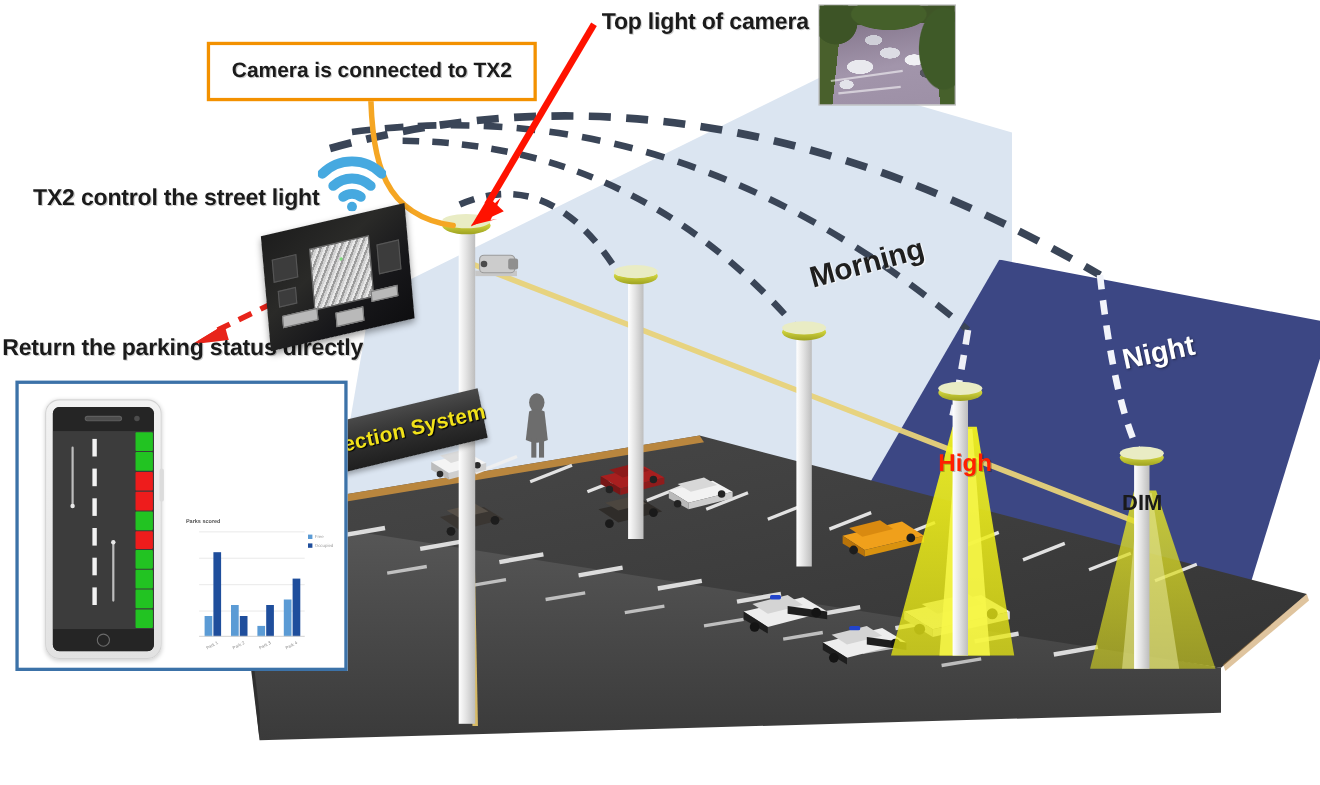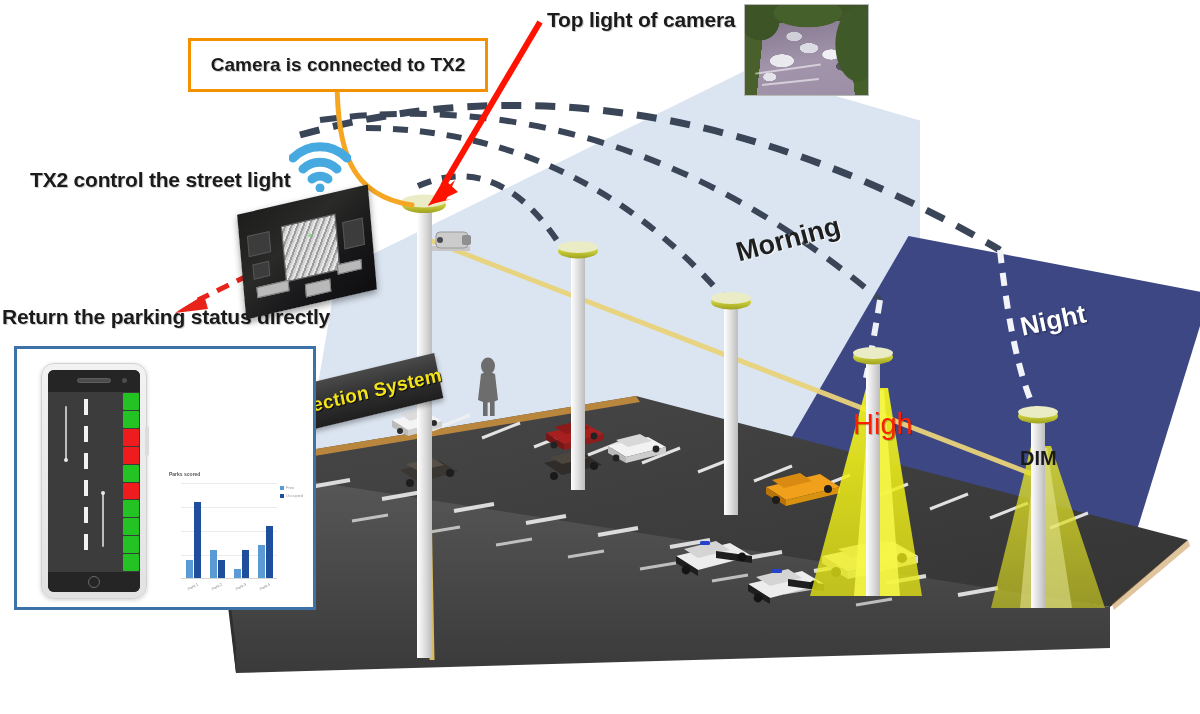--- a/index.html
+++ b/index.html
@@ -107,21 +107,21 @@
     left: 735px; top: 224px; font-size: 27px; font-weight: bold;
     color: #1f1f1f; transform: rotate(-15deg);
     text-shadow: 1px 1px 1px rgba(255,255,255,.9);
   }
   #night-label {
     left: 1020px; top: 305px; font-size: 26px; font-weight: bold;
     color: #ffffff; transform: rotate(-12deg);
     text-shadow: 1px 1px 2px rgba(0,0,0,.45);
   }
   #high-label {
-    left: 853px; top: 408px; font-size: 29px; font-weight: normal;
+    left: 853px; top: 408px; font-size: 22px; font-weight: bold;
     color: #ff1f00; text-shadow: 1px 1px 0 rgba(0,0,0,.25);
   }
   #dim-label {
     left: 1020px; top: 447px; font-size: 20px; font-weight: bold;
     color: #1a1a1a;
   }
 
   
   #dashboard-panel {
     left: 14px; top: 346px; width: 302px; height: 264px;

